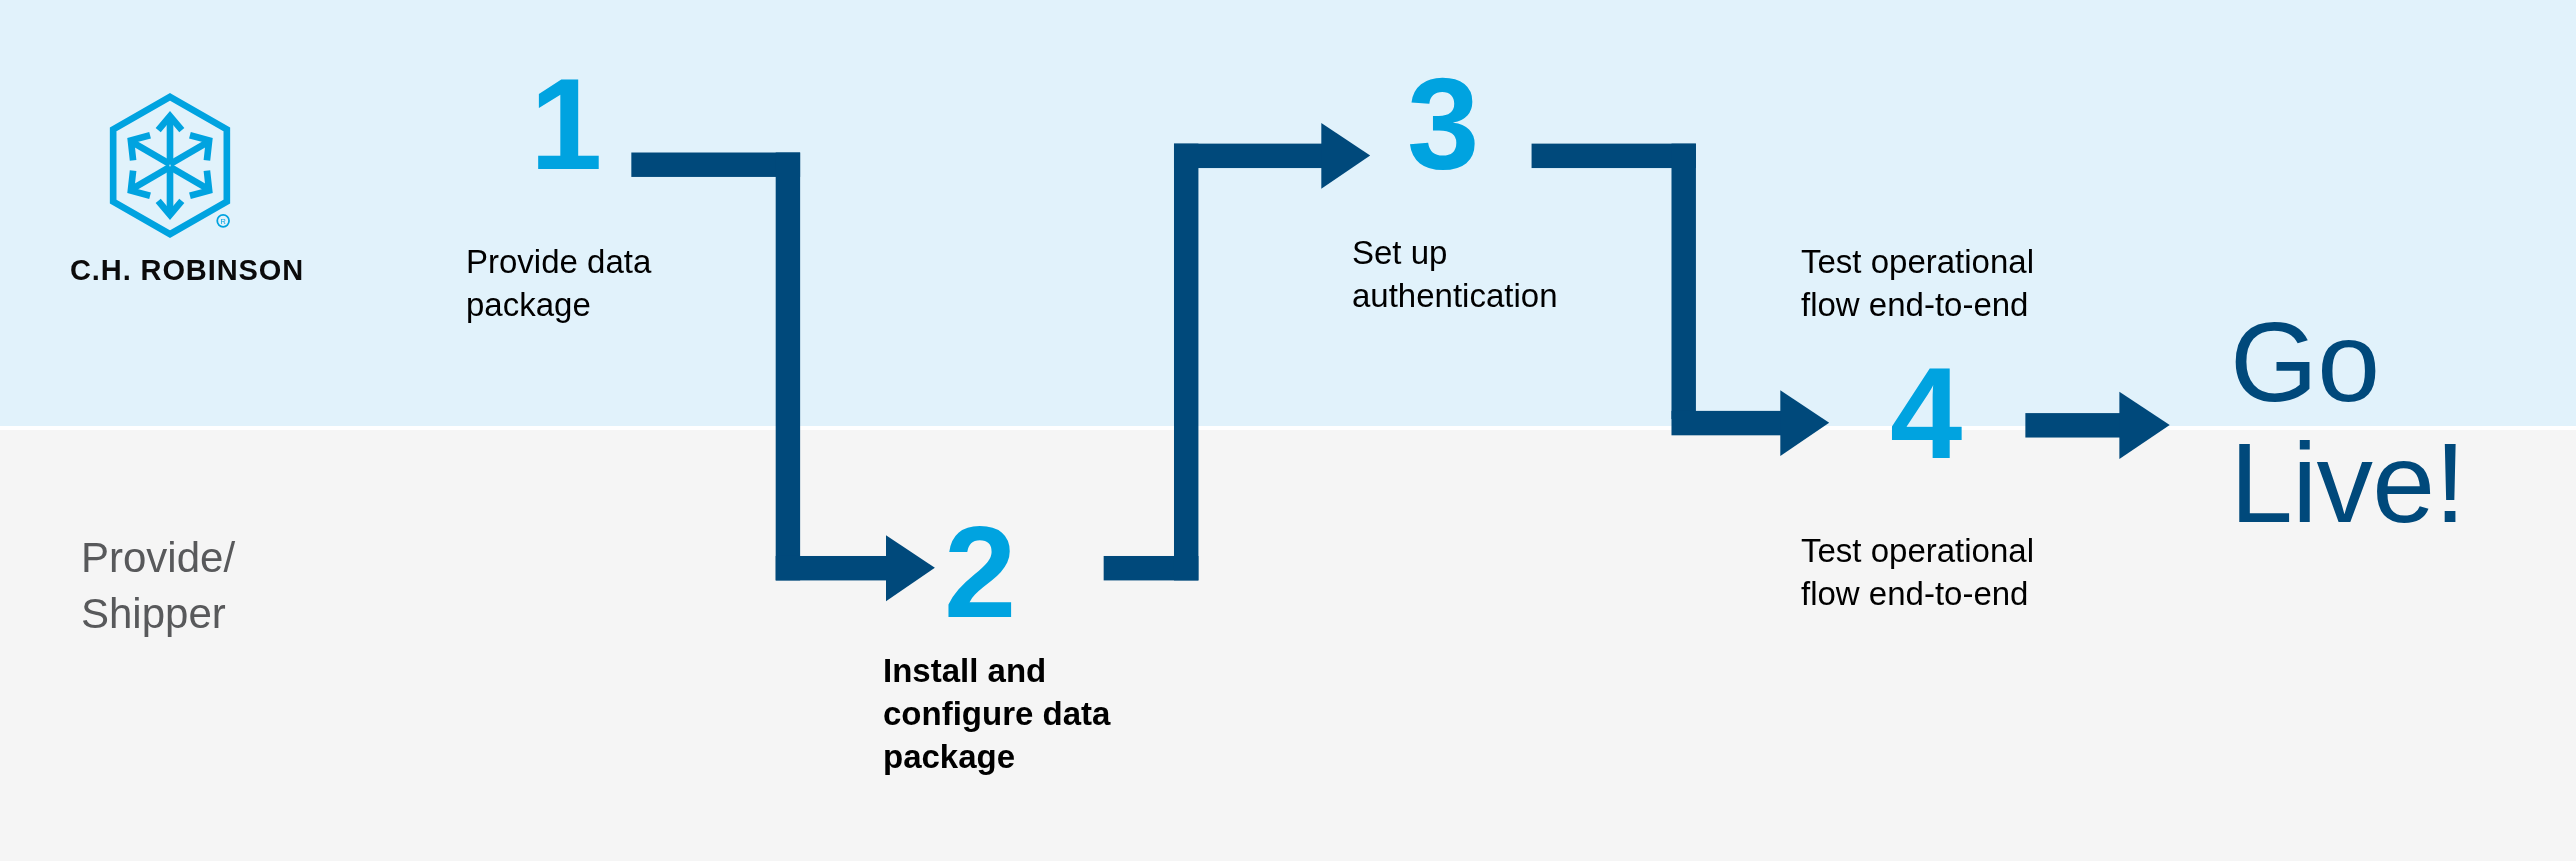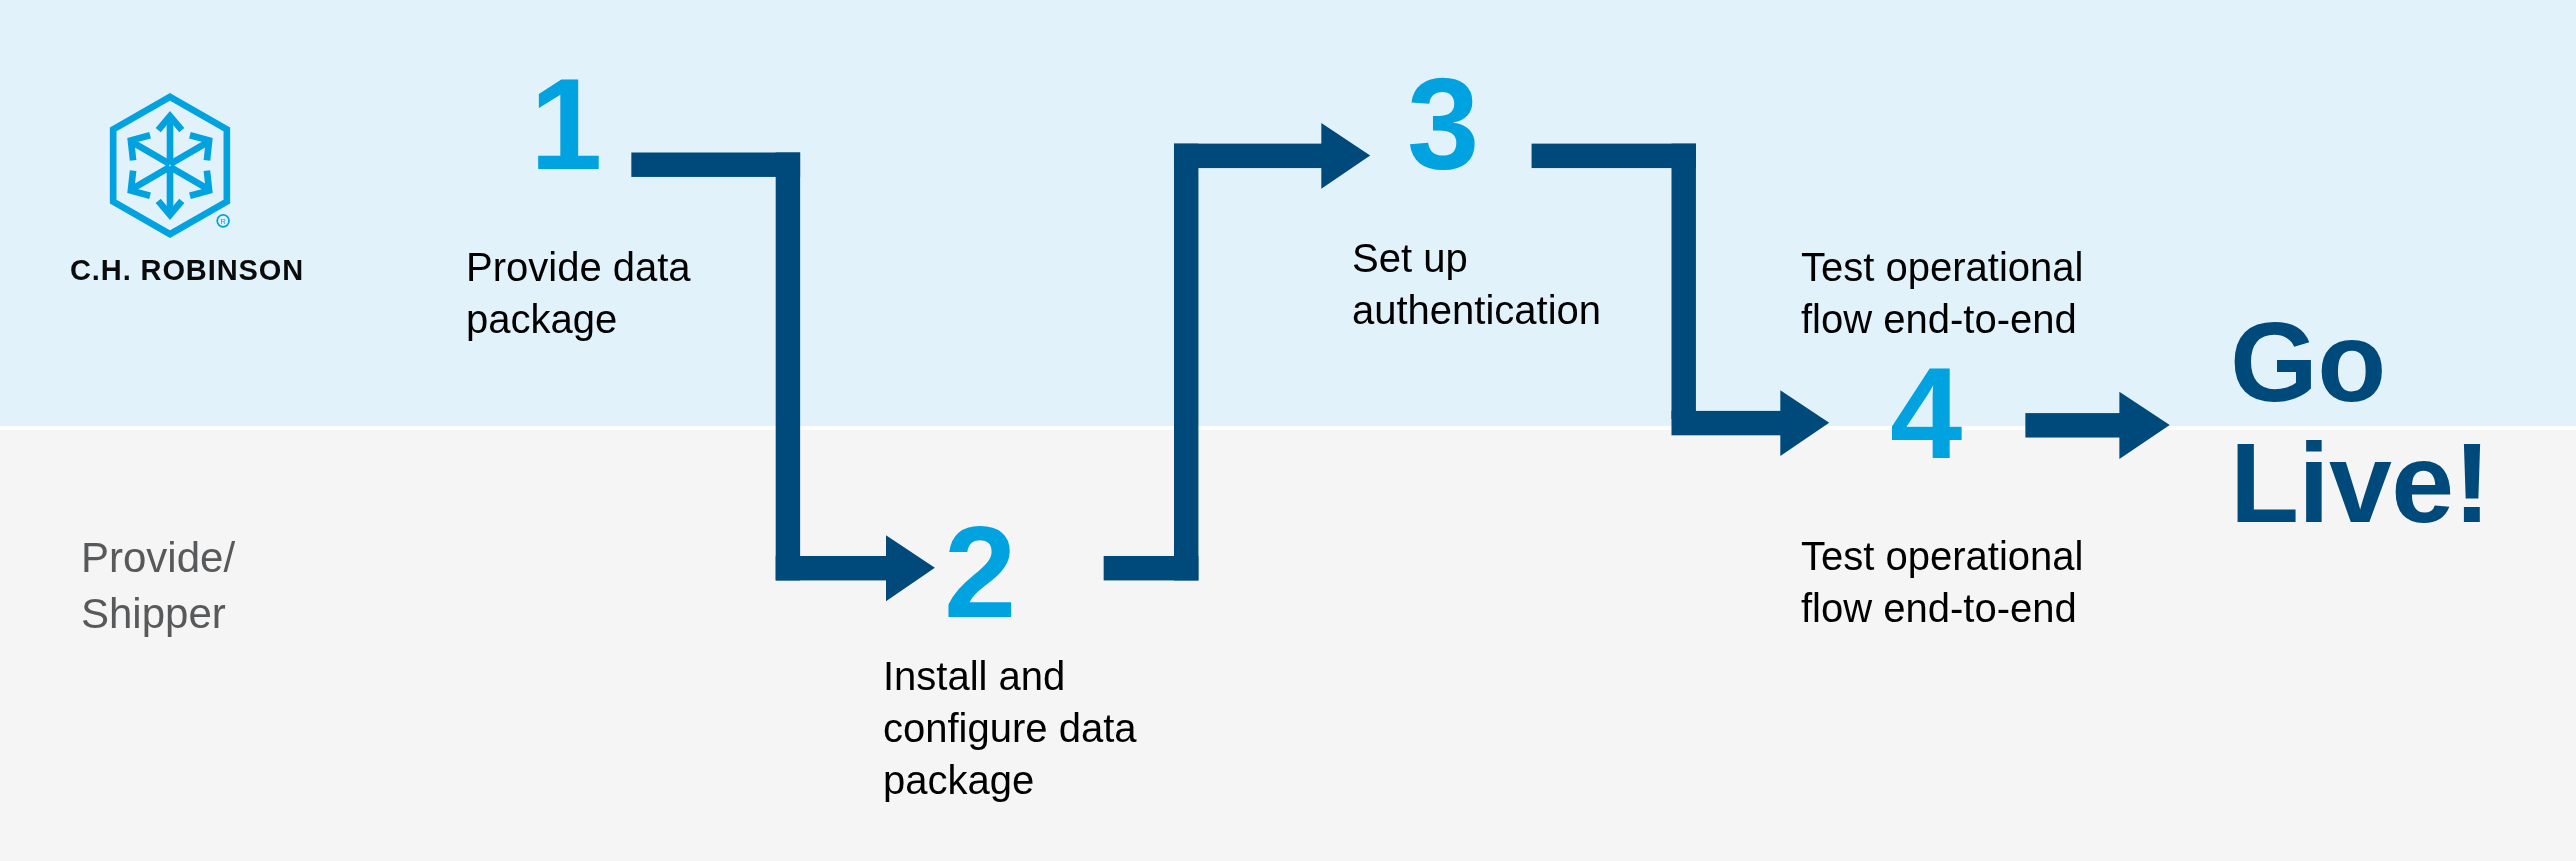--- a/index.html
+++ b/index.html
@@ -73,39 +73,39 @@
     color: #00a3e0;
     letter-spacing: -1.5px;
   }
   .n1 { left: 530px; top: 59px; }
   .n2 { left: 944px; top: 507px; }
   .n3 { left: 1407px; top: 59px; }
   .n4 { left: 1890px; top: 348px; }
   
   .step-cap {
     position: absolute;
-    font-size: 40px;
+    font-size: 33px;
     line-height: 1.30;
     color: #000000;
     white-space: pre-line;
     font-weight: 400;
   }
   .c1 { left: 466px; top: 241px; }
-  .c2 { left: 883px; top: 650px; }
+  .c2 { left: 883px; top: 650px; font-weight: bold; }
   .c3 { left: 1352px; top: 232px; }
   .c4top { left: 1801px; top: 241px; }
   .c4bot { left: 1801px; top: 530px; }
   
   .golive {
     position: absolute;
     left: 2230px;
     top: 302px;
     font-size: 113px;
     line-height: 1.07;
-    font-weight: 700;
+    font-weight: 400;
     color: #00497b;
     white-space: pre-line;
     letter-spacing: -0.7px;
   }
 </style>
 </head>
 <body>
 
 <div id="canvas">
 

